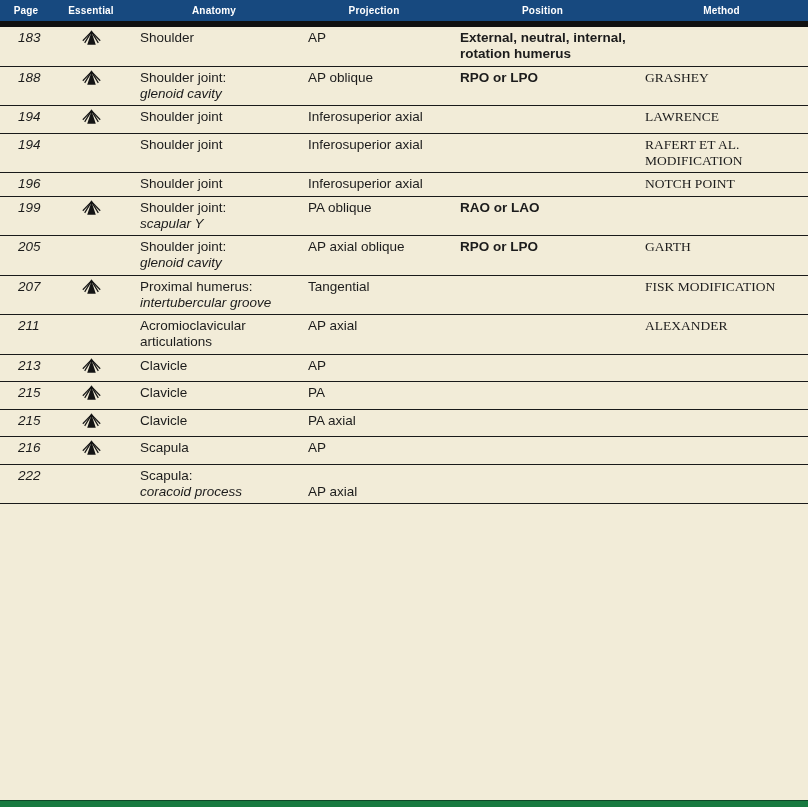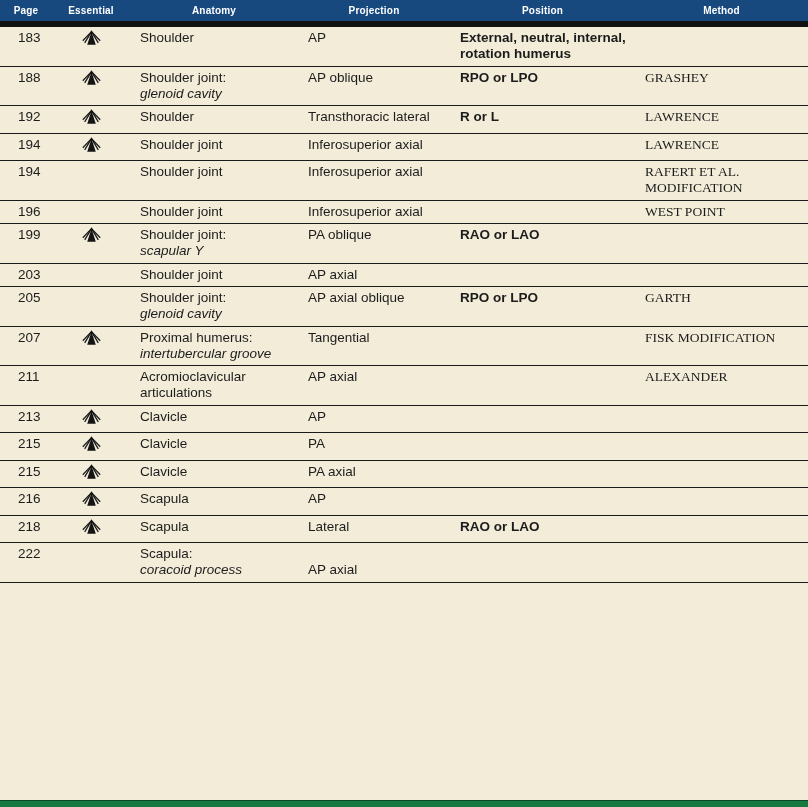--- a/index.html
+++ b/index.html
@@ -48,21 +48,21 @@
     letter-spacing: 0.2px;
   }
 
   tbody td {
     vertical-align: top;
     font-size: 13.5px;
     line-height: 16px;
     padding: 3px 8px 3.5px 10px;
     border-bottom: 1.5px solid var(--line);
   }
-  td.page-cell { padding-left: 18px; }
+  td.page-cell { padding-left: 18px; font-style: italic; }
   td.essential-cell { text-align: center; padding-top: 3px; padding-left: 0; padding-right: 0; }
   td.projection-cell { white-space: pre; }
   td.position-cell { white-space: pre-line; font-weight: bold; }
   td.method-cell { white-space: pre; font-family: Liberation Serif, serif; }
 
   .anatomy-sub {
     display: block;
     font-style: italic;
   }
 
@@ -146,44 +146,20 @@
       </td>
       <td class="anatomy-cell">
         <span>Shoulder joint:</span>
         <em class="anatomy-sub">glenoid cavity</em>
       </td>
       <td class="projection-cell">AP oblique</td>
       <td class="position-cell">RPO or LPO</td>
       <td class="method-cell">GRASHEY</td>
     </tr>
         <tr>
-      <td class="page-cell">192</td>
-      <td class="essential-cell">
-        <span class="essential-icon">
-          <svg width="19" height="16" viewBox="0 0 24 20" aria-hidden="true">
-            <g fill="#141414" stroke="#141414">
-              <path d="M12 0 L13.6 4 L10.4 4 Z" stroke="none"></path>
-              <path d="M12 2 L6.6 18.5 L17.4 18.5 Z" stroke="none"></path>
-              <path d="M12 2 L1 13.5" stroke-width="1.5" fill="none"></path>
-              <path d="M12 2 L3.4 16.2" stroke-width="1.5" fill="none"></path>
-              <path d="M12 2 L23 13.5" stroke-width="1.5" fill="none"></path>
-              <path d="M12 2 L20.6 16.2" stroke-width="1.5" fill="none"></path>
-            </g>
-          </svg>
-        </span>
-      </td>
-      <td class="anatomy-cell">
-        <span>Shoulder</span>
-        
-      </td>
-      <td class="projection-cell">Transthoracic lateral</td>
-      <td class="position-cell">R or L</td>
-      <td class="method-cell">LAWRENCE</td>
-    </tr>
-        <tr>
       <td class="page-cell">194</td>
       <td class="essential-cell">
         <span class="essential-icon">
           <svg width="19" height="16" viewBox="0 0 24 20" aria-hidden="true">
             <g fill="#141414" stroke="#141414">
               <path d="M12 0 L13.6 4 L10.4 4 Z" stroke="none"></path>
               <path d="M12 2 L6.6 18.5 L17.4 18.5 Z" stroke="none"></path>
               <path d="M12 2 L1 13.5" stroke-width="1.5" fill="none"></path>
               <path d="M12 2 L3.4 16.2" stroke-width="1.5" fill="none"></path>
               <path d="M12 2 L23 13.5" stroke-width="1.5" fill="none"></path>
@@ -218,21 +194,21 @@
       <td class="page-cell">196</td>
       <td class="essential-cell">
         
       </td>
       <td class="anatomy-cell">
         <span>Shoulder joint</span>
         
       </td>
       <td class="projection-cell">Inferosuperior axial</td>
       <td class="position-cell"></td>
-      <td class="method-cell">WEST POINT</td>
+      <td class="method-cell">NOTCH POINT</td>
     </tr>
         <tr>
       <td class="page-cell">199</td>
       <td class="essential-cell">
         <span class="essential-icon">
           <svg width="19" height="16" viewBox="0 0 24 20" aria-hidden="true">
             <g fill="#141414" stroke="#141414">
               <path d="M12 0 L13.6 4 L10.4 4 Z" stroke="none"></path>
               <path d="M12 2 L6.6 18.5 L17.4 18.5 Z" stroke="none"></path>
               <path d="M12 2 L1 13.5" stroke-width="1.5" fill="none"></path>
@@ -242,33 +218,20 @@
             </g>
           </svg>
         </span>
       </td>
       <td class="anatomy-cell">
         <span>Shoulder joint:</span>
         <em class="anatomy-sub">scapular Y</em>
       </td>
       <td class="projection-cell">PA oblique</td>
       <td class="position-cell">RAO or LAO</td>
-      <td class="method-cell"></td>
-    </tr>
-        <tr>
-      <td class="page-cell">203</td>
-      <td class="essential-cell">
-        
-      </td>
-      <td class="anatomy-cell">
-        <span>Shoulder joint</span>
-        
-      </td>
-      <td class="projection-cell">AP axial</td>
-      <td class="position-cell"></td>
       <td class="method-cell"></td>
     </tr>
         <tr>
       <td class="page-cell">205</td>
       <td class="essential-cell">
         
       </td>
       <td class="anatomy-cell">
         <span>Shoulder joint:</span>
         <em class="anatomy-sub">glenoid cavity</em>
@@ -404,44 +367,20 @@
       </td>
       <td class="anatomy-cell">
         <span>Scapula</span>
         
       </td>
       <td class="projection-cell">AP</td>
       <td class="position-cell"></td>
       <td class="method-cell"></td>
     </tr>
         <tr>
-      <td class="page-cell">218</td>
-      <td class="essential-cell">
-        <span class="essential-icon">
-          <svg width="19" height="16" viewBox="0 0 24 20" aria-hidden="true">
-            <g fill="#141414" stroke="#141414">
-              <path d="M12 0 L13.6 4 L10.4 4 Z" stroke="none"></path>
-              <path d="M12 2 L6.6 18.5 L17.4 18.5 Z" stroke="none"></path>
-              <path d="M12 2 L1 13.5" stroke-width="1.5" fill="none"></path>
-              <path d="M12 2 L3.4 16.2" stroke-width="1.5" fill="none"></path>
-              <path d="M12 2 L23 13.5" stroke-width="1.5" fill="none"></path>
-              <path d="M12 2 L20.6 16.2" stroke-width="1.5" fill="none"></path>
-            </g>
-          </svg>
-        </span>
-      </td>
-      <td class="anatomy-cell">
-        <span>Scapula</span>
-        
-      </td>
-      <td class="projection-cell">Lateral</td>
-      <td class="position-cell">RAO or LAO</td>
-      <td class="method-cell"></td>
-    </tr>
-        <tr>
       <td class="page-cell">222</td>
       <td class="essential-cell">
         
       </td>
       <td class="anatomy-cell">
         <span>Scapula:</span>
         <em class="anatomy-sub">coracoid process</em>
       </td>
       <td class="projection-cell">
 AP axial</td>

